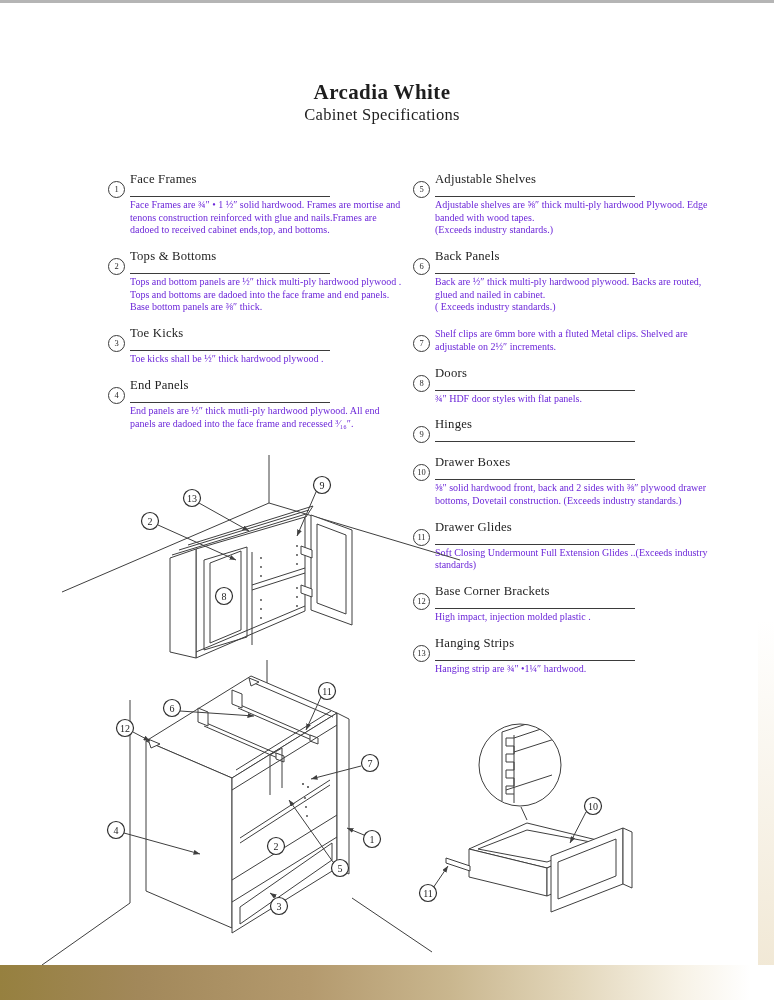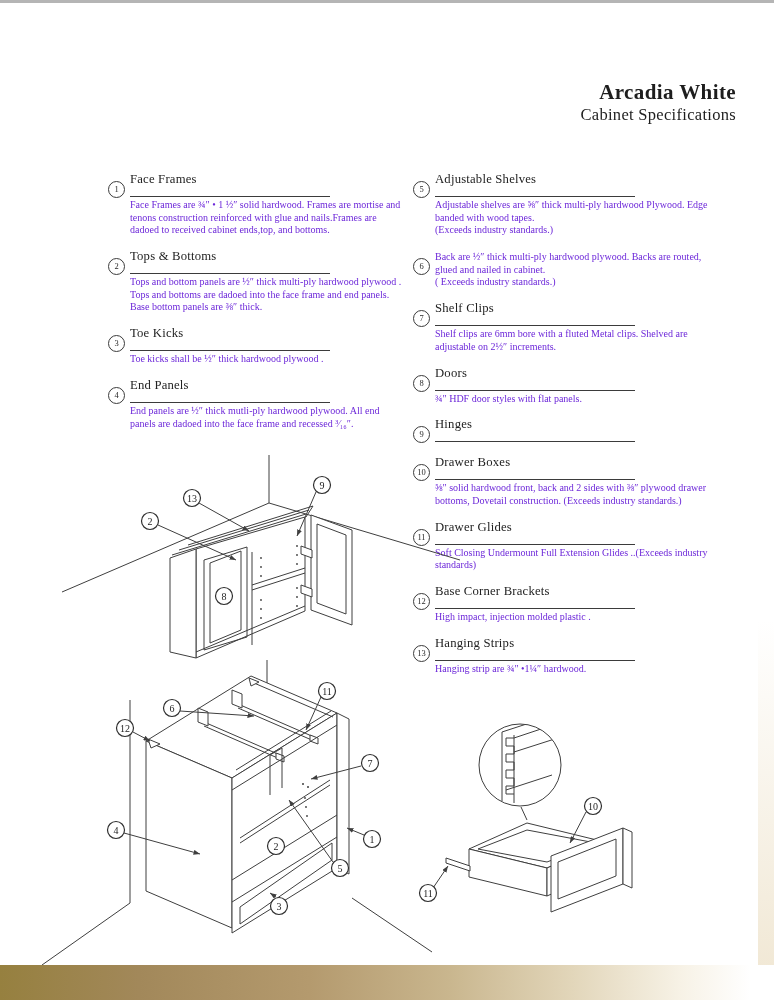--- a/index.html
+++ b/index.html
@@ -6,21 +6,21 @@
   body{
     width:774px;height:1000px;position:relative;overflow:hidden;
     background:#ffffff;color:#1e1e1e;
     font-family:"Liberation Serif", serif;
   }
   .top-edge{position:absolute;top:0;left:0;width:774px;height:3px;background:#b5b5b5}
   .right-tint{position:absolute;right:0;top:620px;width:16px;height:346px;
     background:linear-gradient(to bottom, rgba(236,224,199,0), rgba(230,214,180,.55));}
   .footer-bar{position:absolute;left:0;top:965px;width:774px;height:35px;
     background:linear-gradient(to right,#96803f 0%,#a2885a 18%,#b49a6e 40%,#c9b68e 58%,#e2d6ba 74%,#f7f2e6 88%,#ffffff 97%);}
-  .title-block{position:absolute;top:80px;left:0;width:736px;text-align:right}
+  .title-block{position:absolute;top:80px;left:14px;width:736px;text-align:center}
   .title-main{font-size:21px;font-weight:bold;letter-spacing:.4px;margin:0}
   .title-sub{font-size:16.5px;font-weight:normal;margin:0 0 0 0;letter-spacing:.3px}
   .col{position:absolute;top:172px}
   .col-left{left:108px;width:294px}
   .col-right{left:413px;width:298px}
   .spec-item{display:flex;margin-bottom:12px}
   .badge{flex:0 0 15px;width:15px;height:15px;border:1px solid #3b3b3b;border-radius:50%;
     font-size:8.5px;line-height:15px;text-align:center;margin:9px 5px 0 0;background:#fff;color:#2a2a2a}
   .spec-body{flex:1 1 auto}
   .spec-title{font-size:12.7px;letter-spacing:.2px;border-bottom:1.1px solid #3b3b3b;
@@ -80,28 +80,28 @@
     <span class="badge">5</span>
     <div class="spec-body">
       <div class="spec-title">Adjustable Shelves</div>
       <div class="spec-text">Adjustable shelves are ⅝″ thick multi-ply hardwood Plywood. Edge banded with wood tapes.
 (Exceeds industry standards.)</div>
     </div>
   </div>
   <div class="spec-item">
     <span class="badge">6</span>
     <div class="spec-body">
+      <div class="spec-title">Back Panels</div>
       <div class="spec-text">Back are ½″ thick multi-ply hardwood plywood. Backs are routed, glued and nailed in cabinet.
 ( Exceeds industry standards.)</div>
     </div>
   </div>
   <div class="spec-item">
     <span class="badge">7</span>
     <div class="spec-body">
-      <div class="spec-title">Shelf Clips</div>
       <div class="spec-text">Shelf clips are 6mm bore with a fluted Metal clips.  Shelved are adjustable on 2½″ increments.</div>
     </div>
   </div>
   <div class="spec-item">
     <span class="badge">8</span>
     <div class="spec-body">
       <div class="spec-title">Doors</div>
       <div class="spec-text">¾″ HDF door styles with flat panels.</div>
     </div>
   </div>

